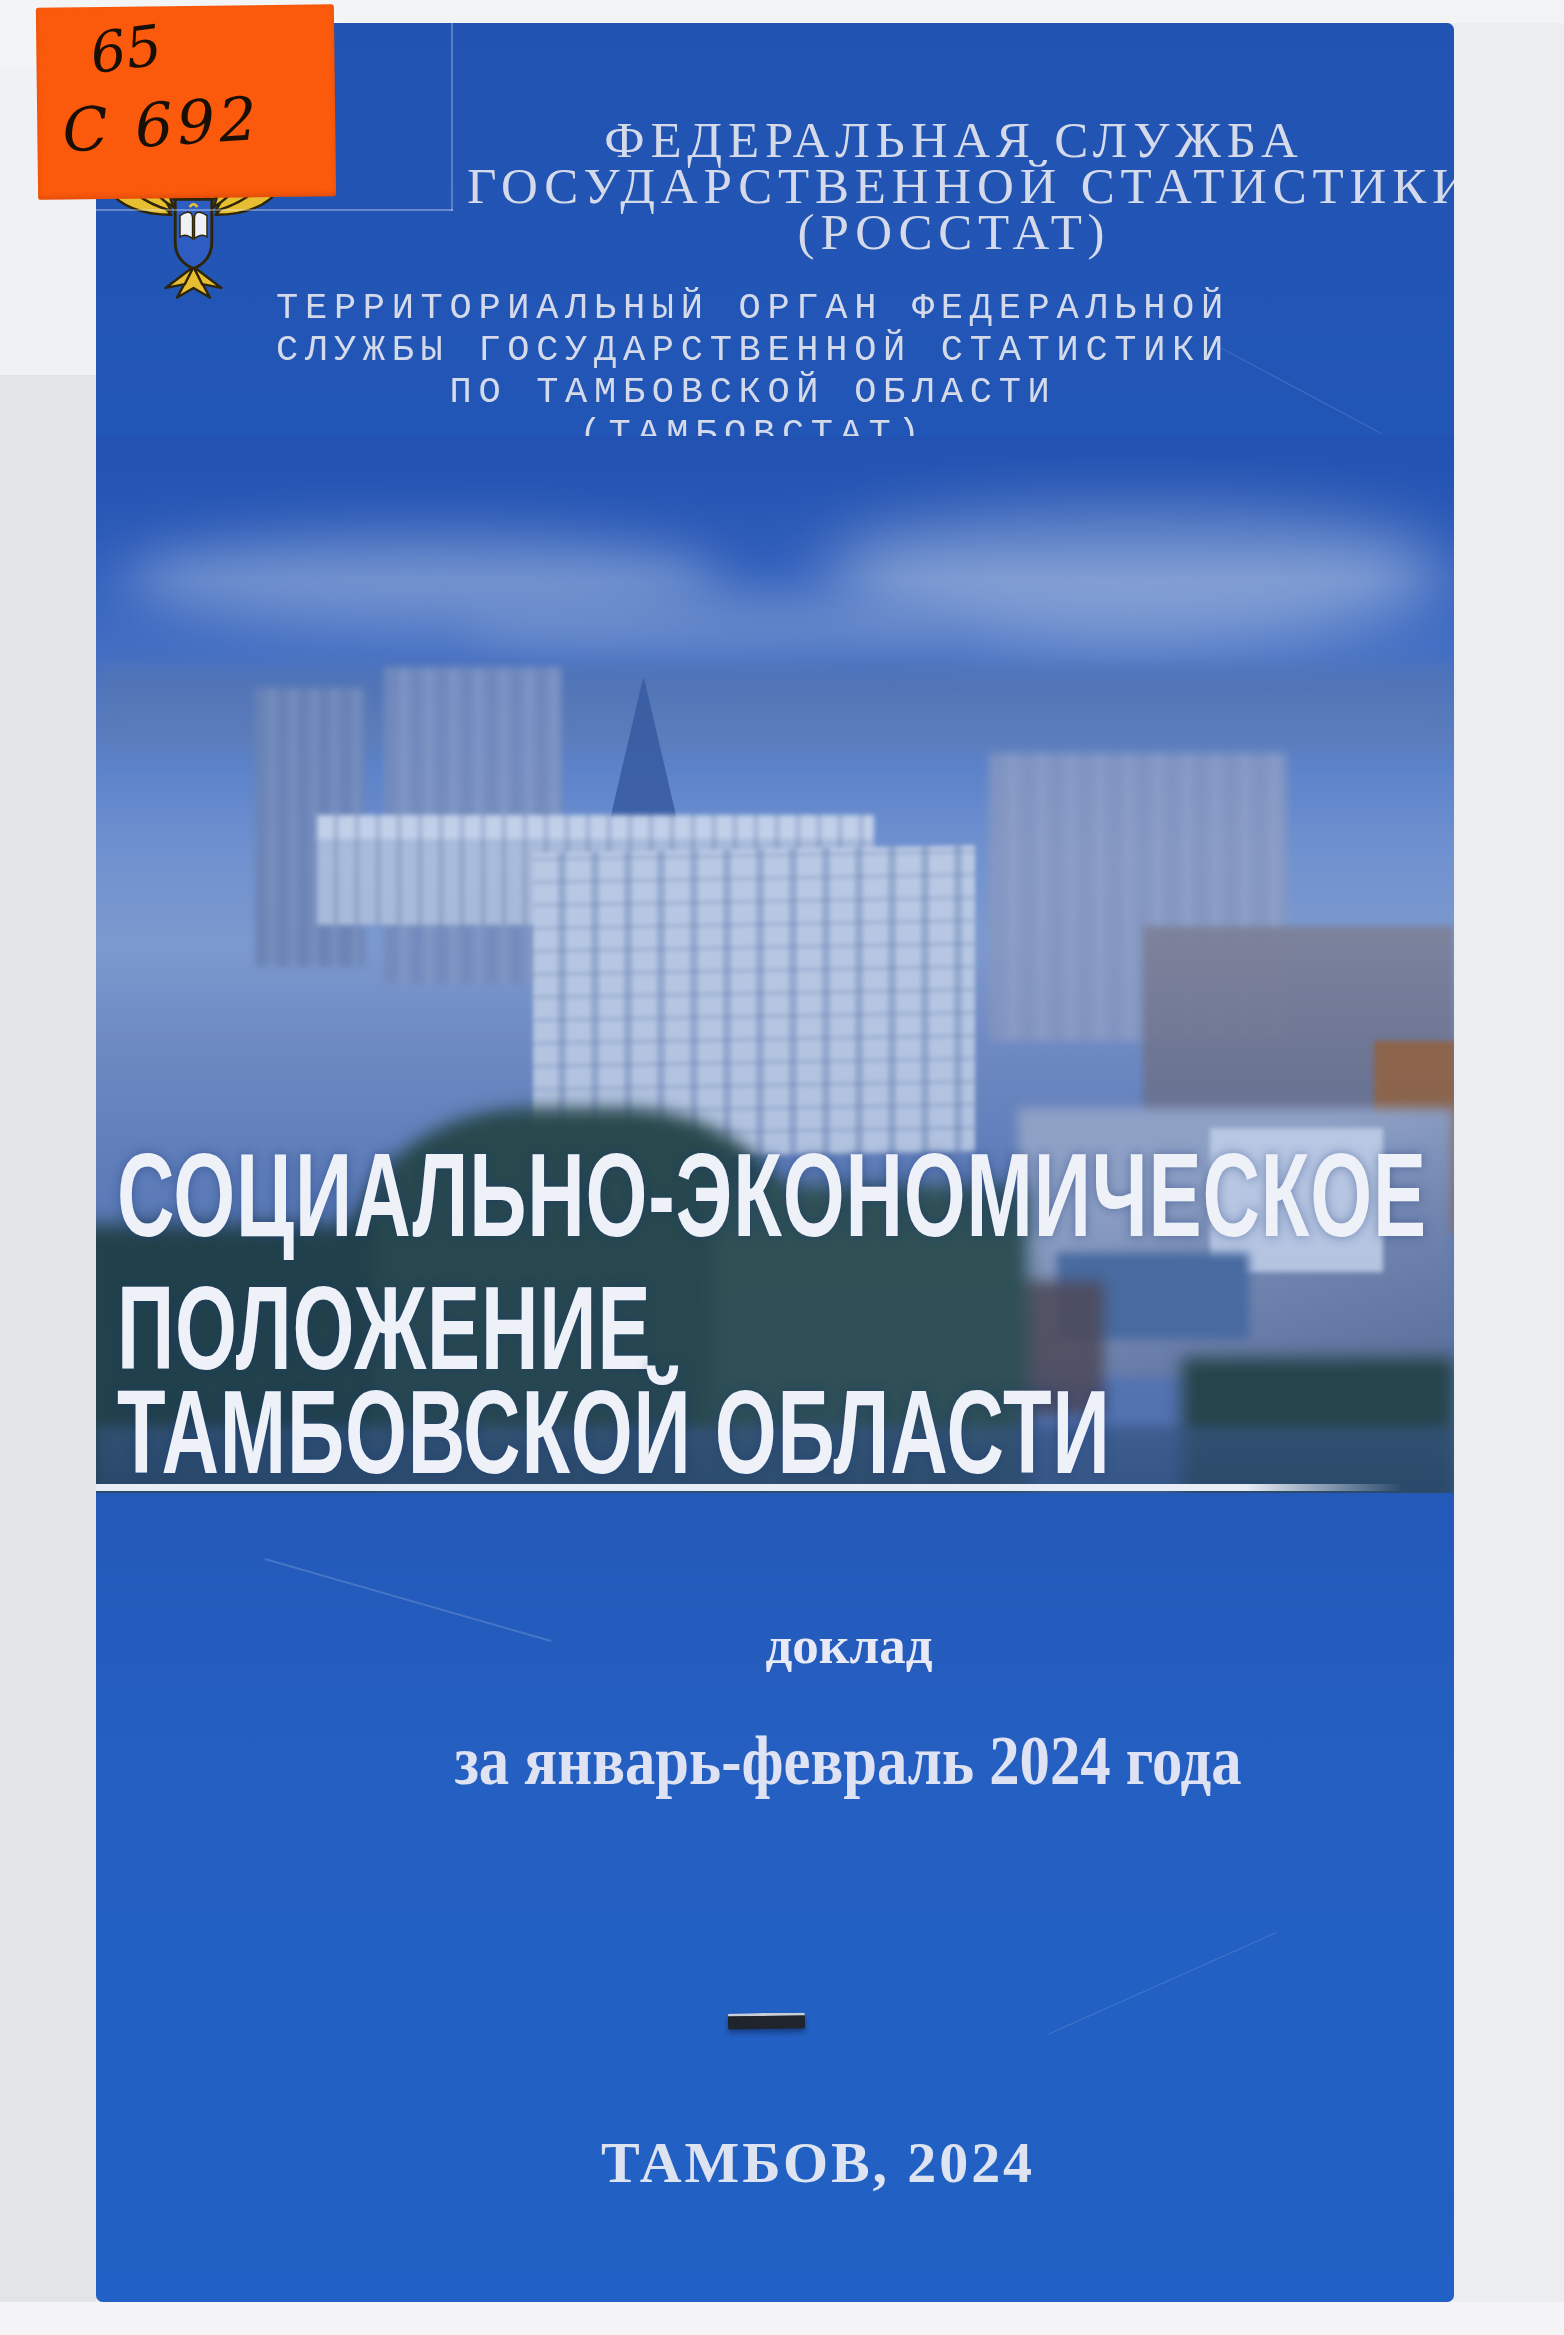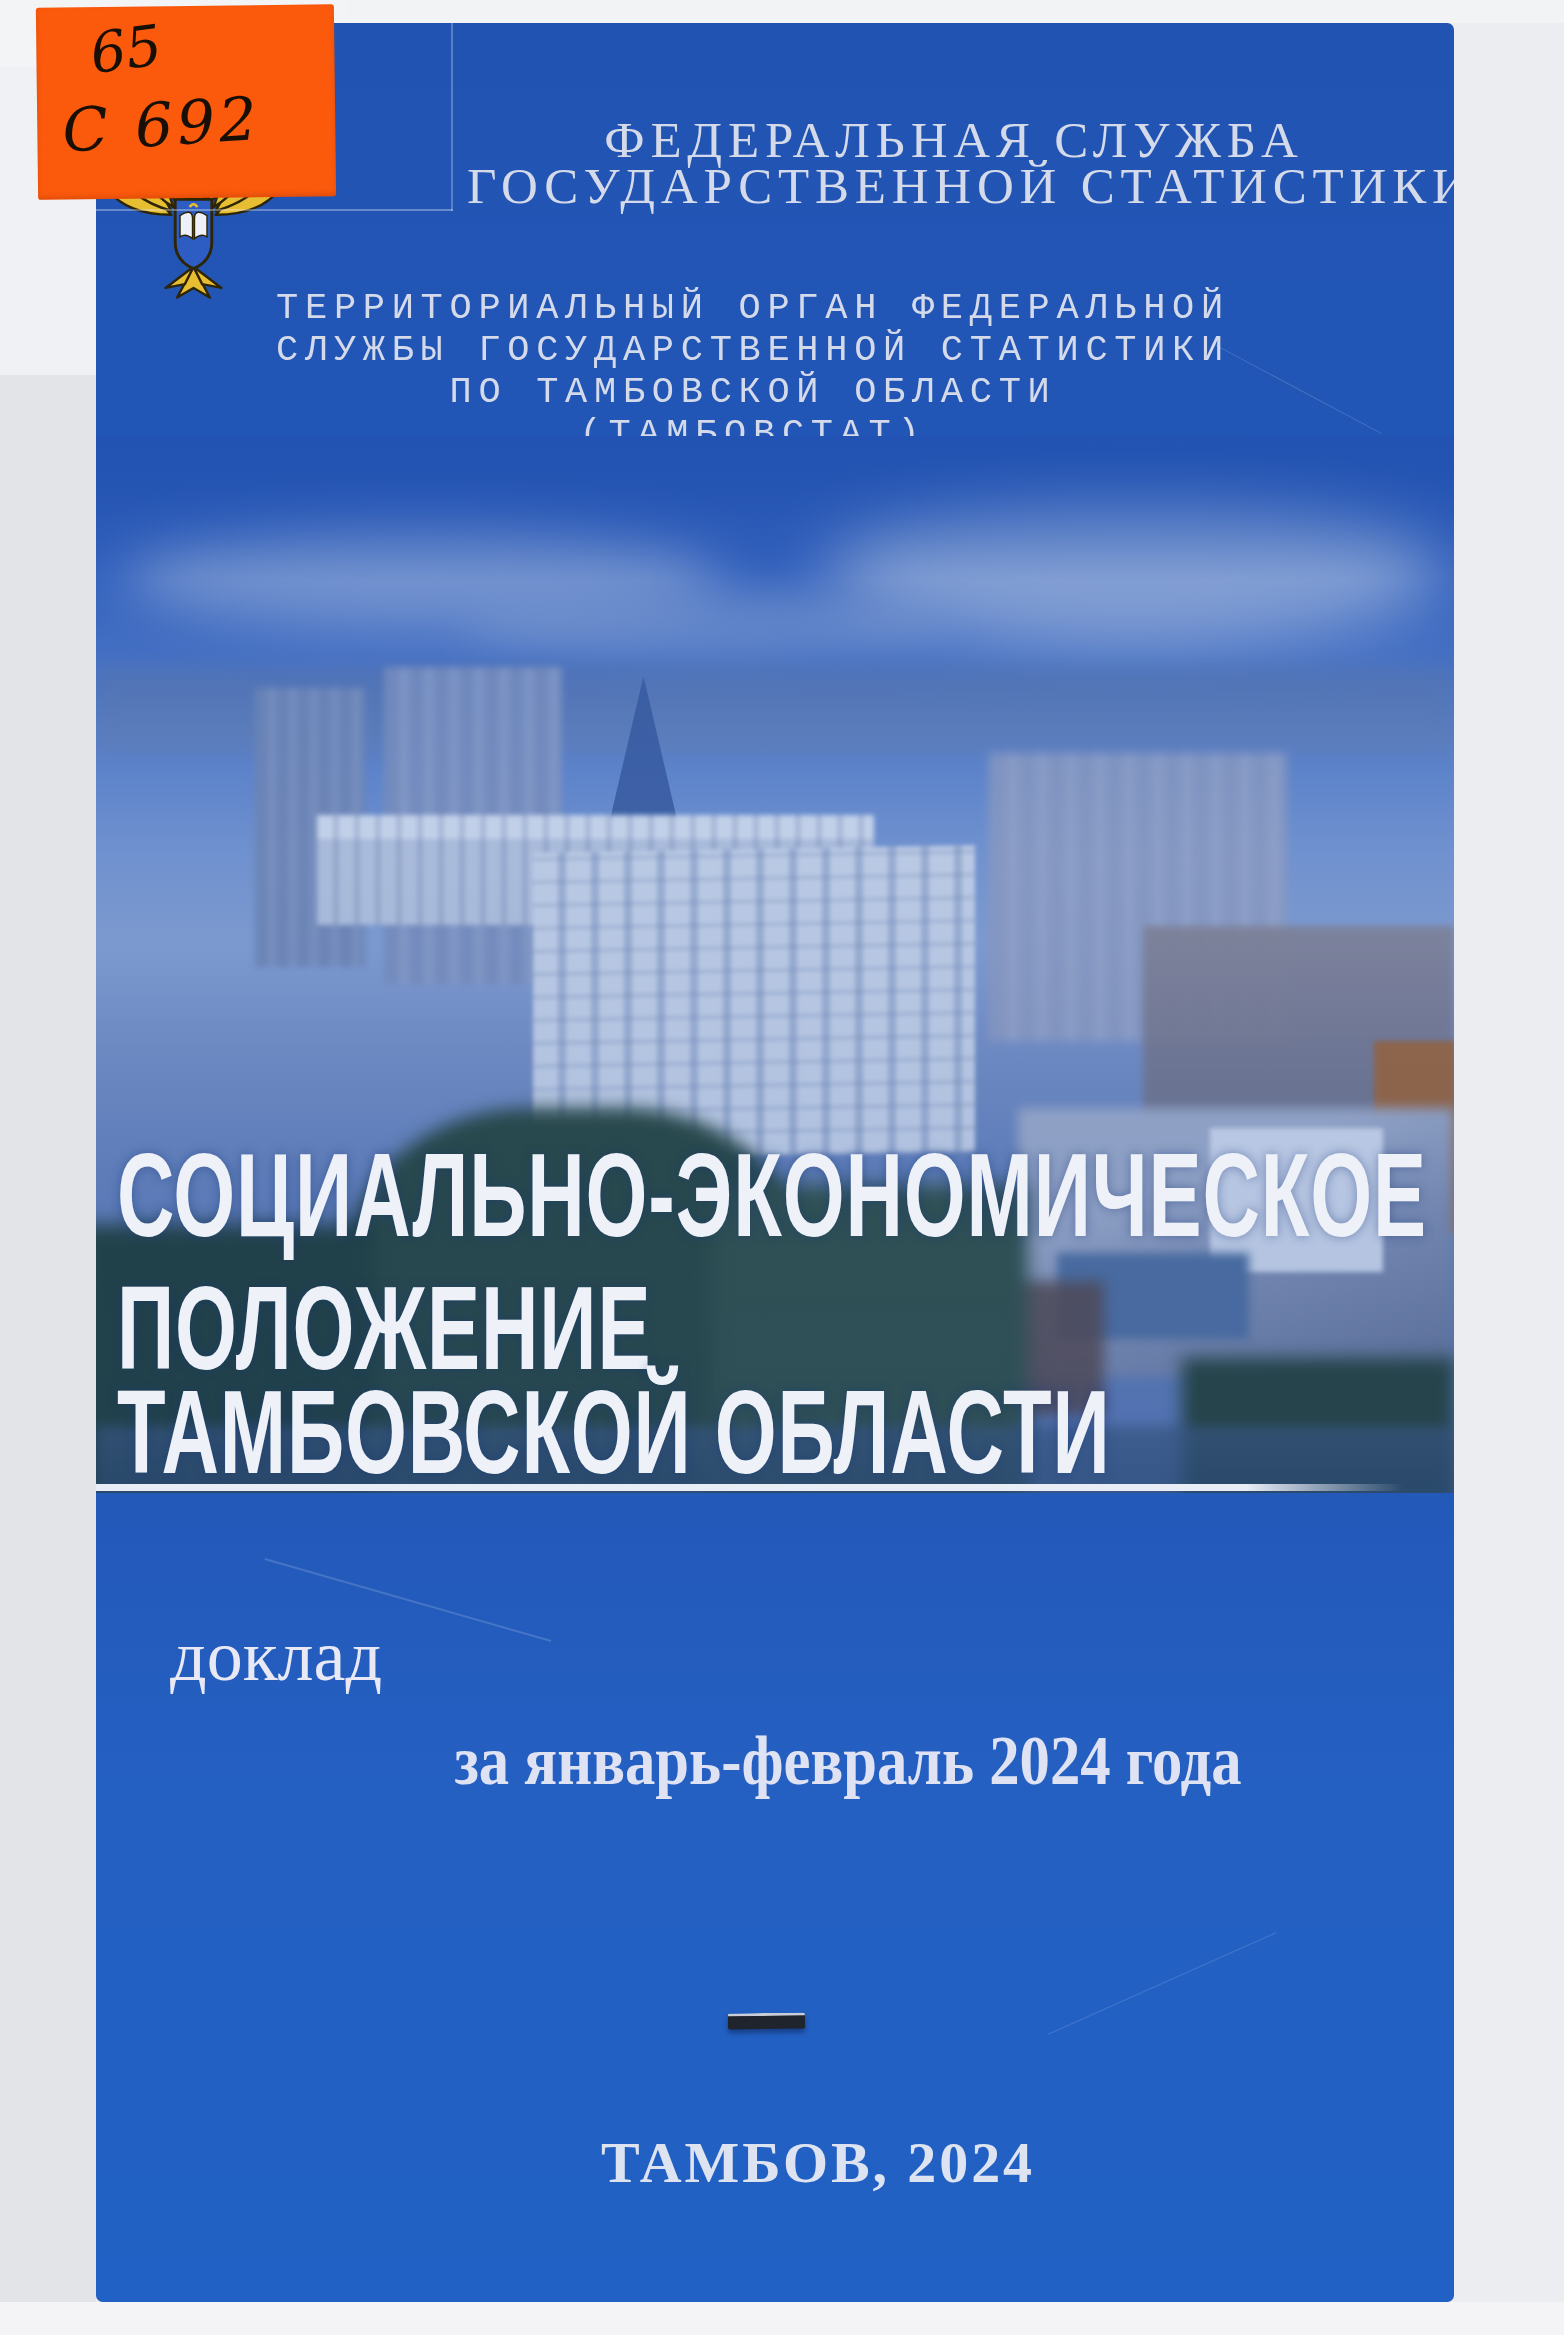--- a/index.html
+++ b/index.html
@@ -78,22 +78,22 @@
     font-family:"Liberation Sans",sans-serif;font-weight:700;font-size:92px;line-height:1;
     white-space:nowrap;transform-origin:left top;transform:scale(.865,1.3);letter-spacing:1px;
     text-shadow:0 0 9.6px rgba(25,55,120,.45);}
   .tl1{top:1112px;}
   .tl2{top:1245px;}
   .tl3{top:1349px;}
   .rule{position:absolute;left:0;top:1461px;width:1307px;height:6.7px;z-index:6;
     background:linear-gradient(90deg,#e8edf6 0 88%,rgba(232,237,246,0));}
 
   
-  .doklad{position:absolute;left:74px;top:1592px;width:1358px;text-align:left;
-    font-weight:400;font-size:72px;color:#e8e9f5;}
+  .doklad{position:absolute;left:74px;top:1592px;width:1358px;text-align:center;
+    font-weight:700;font-size:53px;color:#e8e9f5;}
   .period{position:absolute;left:73px;top:1699px;width:1358px;text-align:center;
     font-weight:700;font-size:69px;color:#dfe2f2;transform:scaleX(.88);white-space:nowrap;}
   .imprint{position:absolute;left:43px;top:2106px;width:1358px;text-align:center;
     font-weight:700;font-size:58px;letter-spacing:2.9px;color:#dde3f0;font-family:Liberation Serif, serif;}
 
   
   .staple{position:absolute;left:632px;top:1990px;width:77px;height:12.5px;background:#20242d;
     border-top:3.8px solid #c9ced6;border-radius:1.9px;transform:rotate(-.6deg);
     box-shadow:0 3.8px 5.8px rgba(0,0,30,.35);}
 
@@ -162,20 +162,21 @@
         <path d="M76,96 h38 v44 q0,20 -19,28 q-19,-8 -19,-28 Z" fill="#2d5cc2" stroke="#2e2506" stroke-width="3"></path>
         <path d="M81,113 Q93,105 94,115 L94,137 Q87,131 81,135 Z" fill="#eef1f8" stroke="#2e2506" stroke-width="1.5"></path>
         <path d="M109,113 Q97,105 96,115 L96,137 Q103,131 109,135 Z" fill="#eef1f8" stroke="#2e2506" stroke-width="1.5"></path>
         <path d="M91,104 q4,-6 8,0" fill="none" stroke="#e7bd31" stroke-width="3"></path>
       </svg>
     </div>
 
     <div class="org org1">
       <div>ФЕДЕРАЛЬНАЯ СЛУЖБА</div>
       <div>ГОСУДАРСТВЕННОЙ СТАТИСТИКИ</div>
+      <div>(РОССТАТ)</div>
     </div>
     <div class="org org2">
       <div>ТЕРРИТОРИАЛЬНЫЙ ОРГАН ФЕДЕРАЛЬНОЙ</div>
       <div>СЛУЖБЫ ГОСУДАРСТВЕННОЙ СТАТИСТИКИ</div>
       <div>ПО ТАМБОВСКОЙ ОБЛАСТИ</div>
       <div>(ТАМБОВСТАТ)</div>
     </div>
 
     <div class="photo">
       <div class="cloud1"></div>

